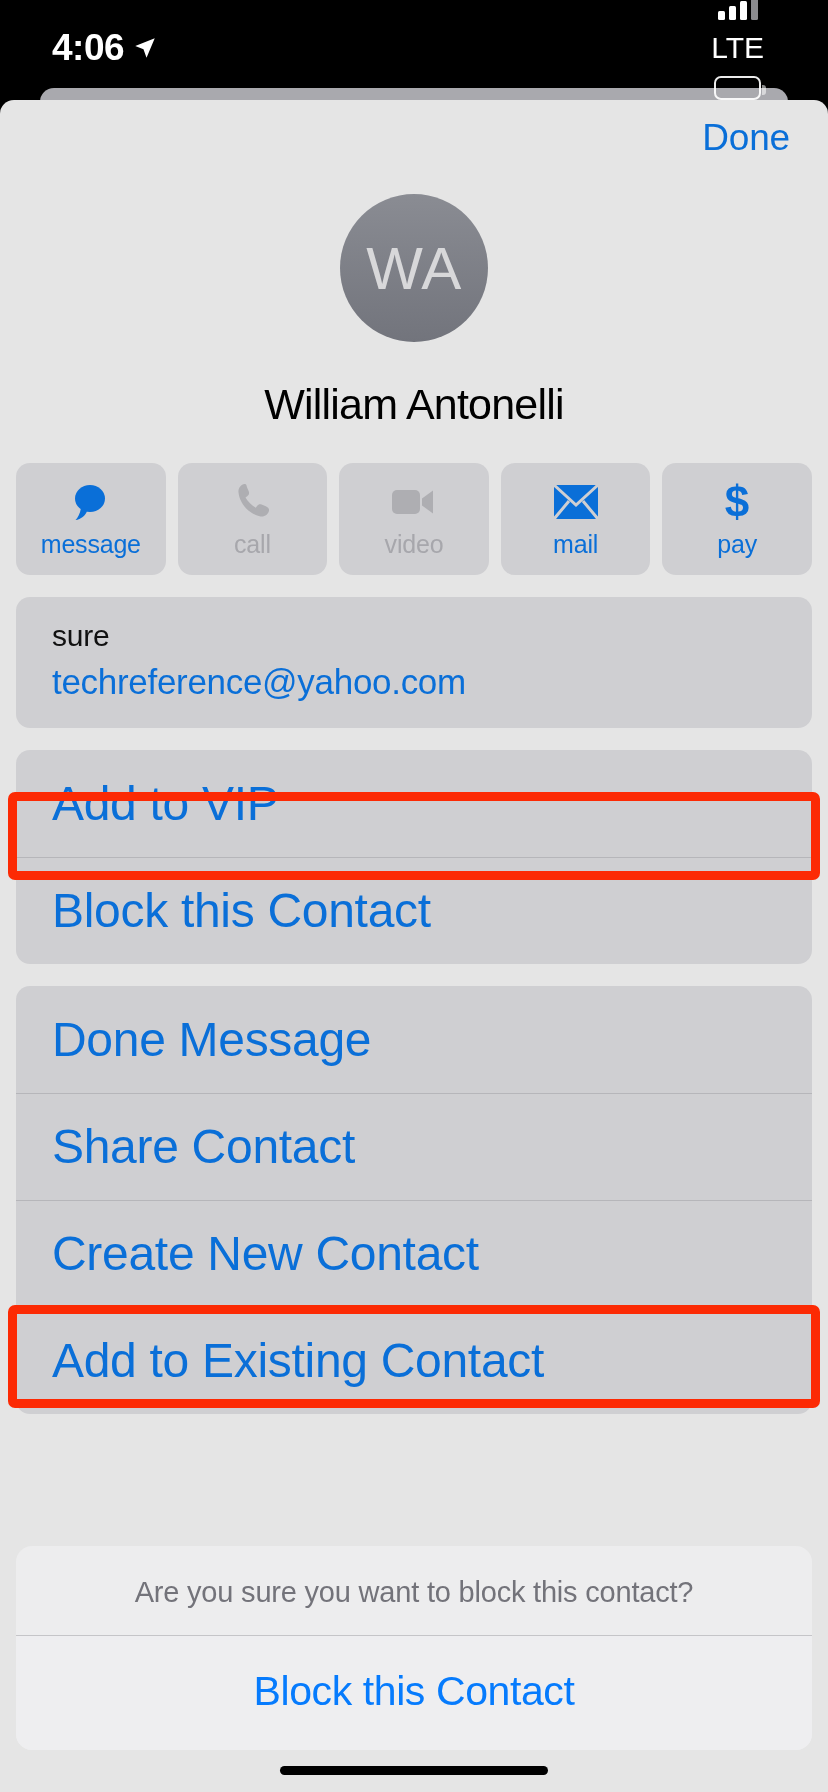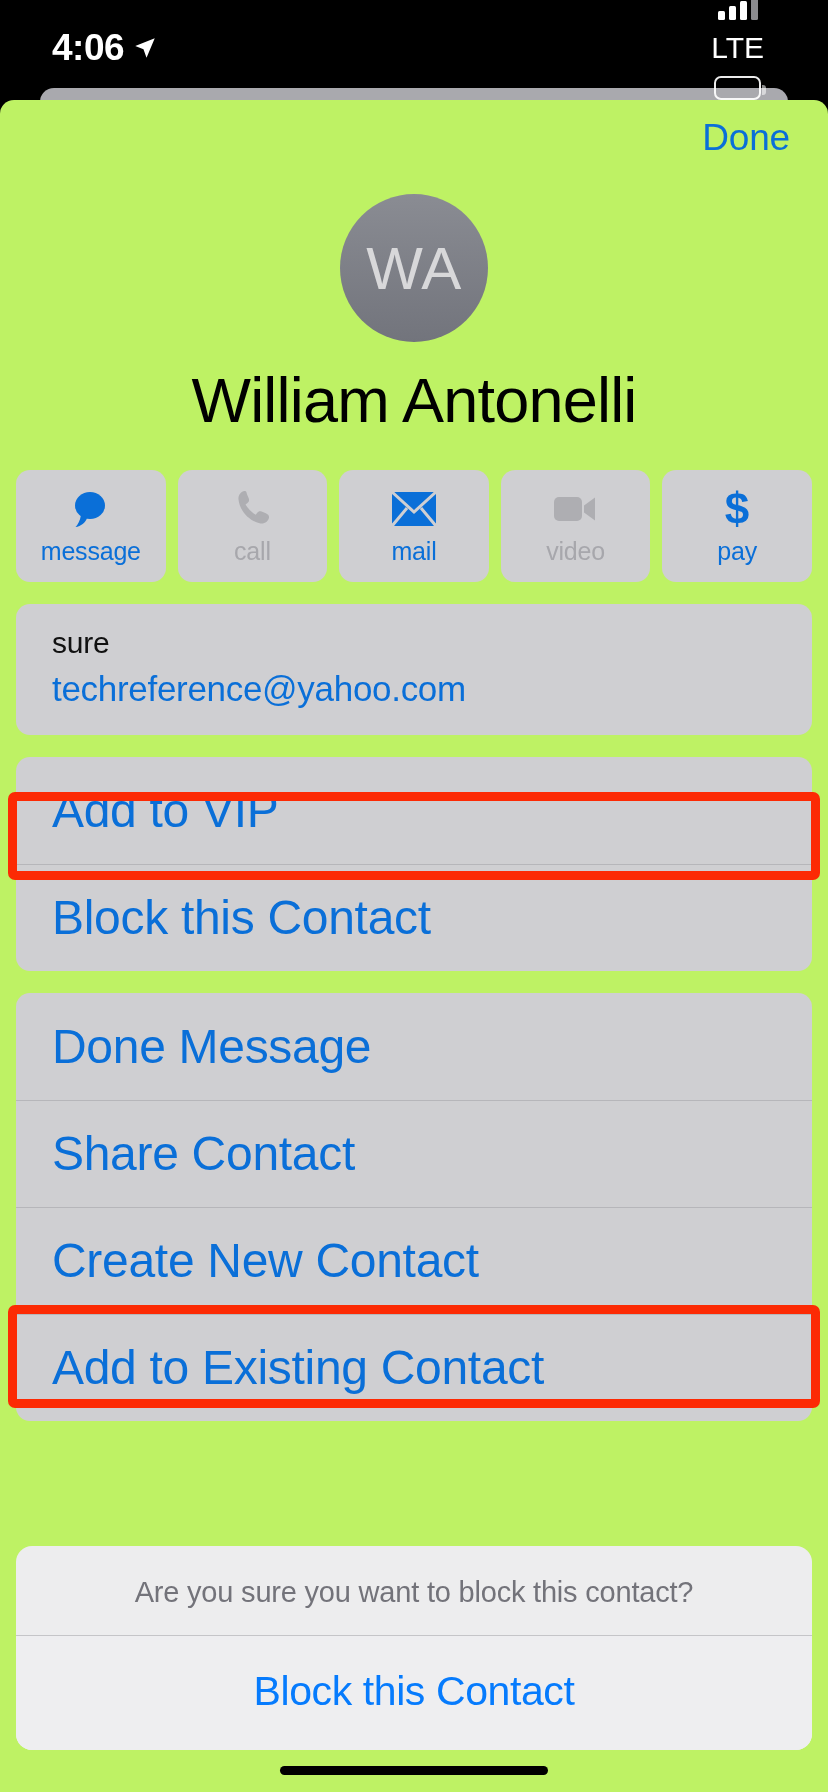--- a/index.html
+++ b/index.html
@@ -33,38 +33,38 @@
 
   
   .card-behind{
     position:absolute; top:88px; left:40px; width:748px; height:60px;
     background:#a9a9ae; border-radius:14px 14px 0 0; z-index:5;
   }
 
   
   .sheet{
     position:absolute; top:100px; left:0; width:828px; height:1692px;
-    background:#bef264; border-radius:14px 14px 0 0; z-index:10; overflow:hidden;
+    background:#e5e5e5; border-radius:14px 14px 0 0; z-index:10; overflow:hidden;
   }
 
   .navbar{ height:76px; display:flex; align-items:center; justify-content:flex-end; padding-right:38px; }
   .done-btn{ color:#0a6fd8; font-size:37px; font-weight:500; letter-spacing:-0.2px; background:none; border:none;
              font-family:inherit; cursor:pointer; }
 
   .avatar-wrap{ display:flex; justify-content:center; margin-top:18px; }
   .avatar{
     width:148px; height:148px; border-radius:50%;
     background:linear-gradient(180deg,#8a8c93 0%,#72747c 100%);
     display:flex; align-items:center; justify-content:center;
   }
   .avatar-initials{ color:#d8d8da; font-size:60px; font-weight:400; letter-spacing:0.5px; }
 
   .contact-name{
-    text-align:center; color:#000; font-size:63px; font-weight:400;
-    letter-spacing:-0.8px; margin-top:22px;
+    text-align:center; color:#000; font-size:43px; font-weight:400;
+    letter-spacing:-0.8px; margin-top:38px;
   }
 
   
   .actions{ display:flex; gap:12px; padding:0 16px; margin-top:34px; }
   .action{
     flex:1; height:112px; background:#cfcfd2; border-radius:14px;
     display:flex; flex-direction:column; align-items:center; justify-content:center; gap:5px;
     border:none; font-family:inherit; cursor:pointer;
   }
   .action .ic{ height:46px; display:flex; align-items:center; justify-content:center; }
@@ -170,39 +170,39 @@
 
       <button class="action disabled">
         <span class="ic">
           <svg width="40" height="42" viewBox="0 0 40 42">
             <path d="M12.5 3 C9 3.5 6 7 6.5 11.5 C7.8 23 17 33 28.5 35.5 C33 36 36.5 33 37 29.5 C37.3 27.3 35.8 26 33.8 25.2 L29.6 23.5 C27.8 22.8 26.2 23.4 25.2 24.8 L23.8 26.8 C19.8 24.5 15.8 20.5 13.5 16.5 L15.5 15 C16.9 14 17.5 12.4 16.8 10.6 L15.1 6.4 C14.3 4.4 14.7 2.8 12.5 3 Z" fill="#aeaeb2"></path>
           </svg>
         </span>
         <span class="lbl">call</span>
       </button>
 
+      <button class="action disabled">
+        <span class="ic">
+          <svg width="48" height="34" viewBox="0 0 48 34">
+            <rect x="2" y="5" width="28" height="24" rx="5" fill="#aeaeb2"></rect>
+            <path d="M32 13.5 L43 5.5 L43 28.5 L32 20.5 Z" fill="#aeaeb2"></path>
+          </svg>
+        </span>
+        <span class="lbl">video</span>
+      </button>
+
       <button class="action">
         <span class="ic">
           <svg width="46" height="36" viewBox="0 0 46 36">
             <rect x="1" y="1" width="44" height="34" rx="3" fill="#0a6fd8"></rect>
             <path d="M1 1 L23 21 L45 1" fill="none" stroke="#cfcfd2" stroke-width="3"></path>
             <path d="M1 35 L16 17 M45 35 L30 17" fill="none" stroke="#cfcfd2" stroke-width="3"></path>
           </svg>
         </span>
         <span class="lbl">mail</span>
-      </button>
-
-      <button class="action disabled">
-        <span class="ic">
-          <svg width="48" height="34" viewBox="0 0 48 34">
-            <rect x="2" y="5" width="28" height="24" rx="5" fill="#aeaeb2"></rect>
-            <path d="M32 13.5 L43 5.5 L43 28.5 L32 20.5 Z" fill="#aeaeb2"></path>
-          </svg>
-        </span>
-        <span class="lbl">video</span>
       </button>
 
       <button class="action">
         <span class="ic">
           <svg width="30" height="46" viewBox="0 0 30 46">
             <text x="15" y="38" text-anchor="middle" font-family="Liberation Sans, sans-serif" font-size="44" font-weight="bold" fill="#0a6fd8">$</text>
           </svg>
         </span>
         <span class="lbl">pay</span>
       </button>

